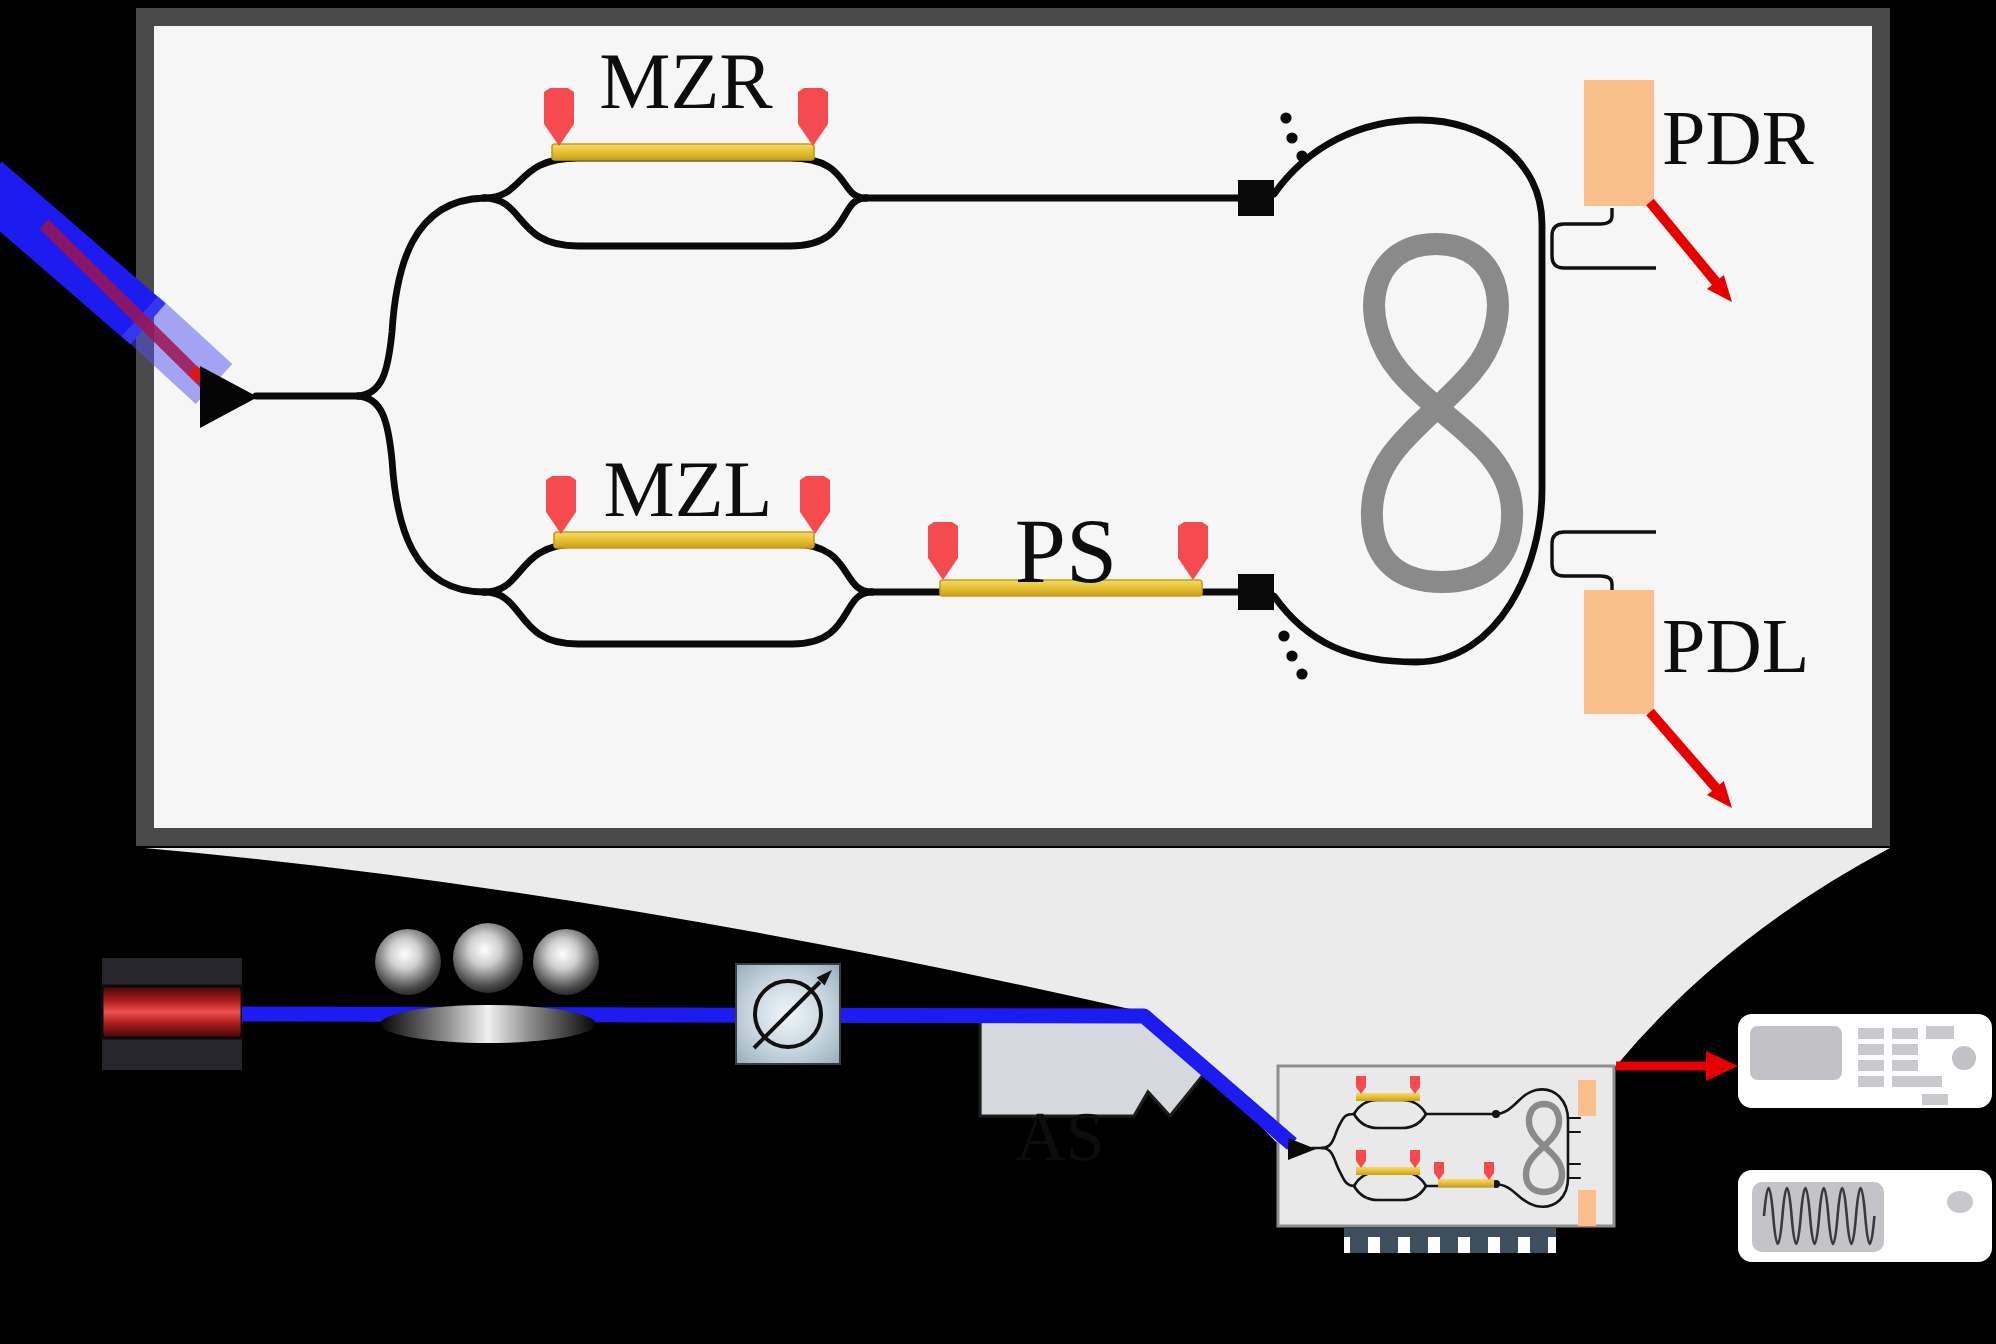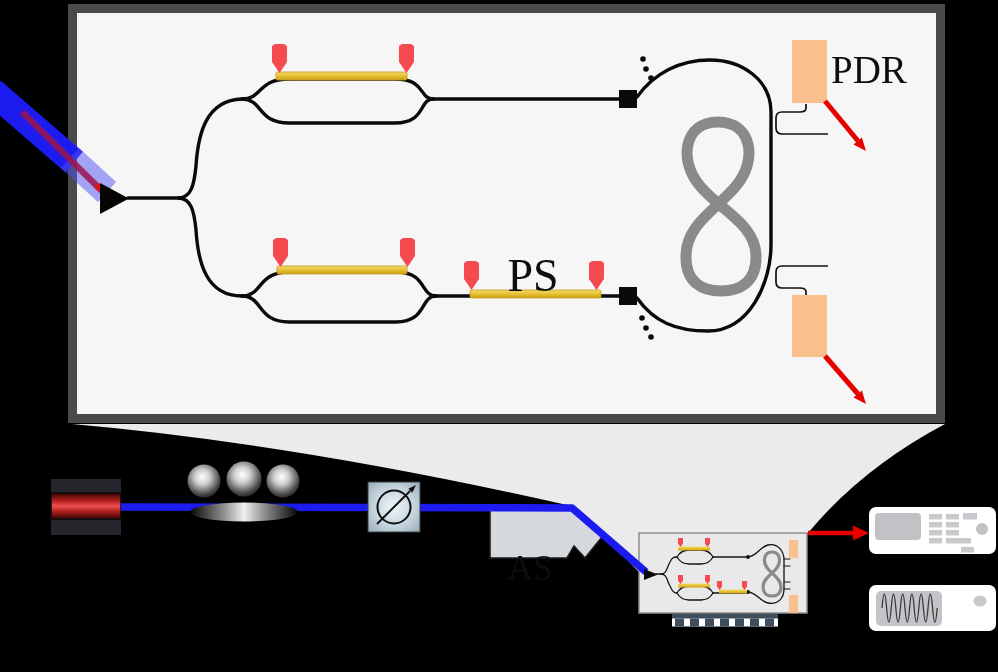--- a/index.html
+++ b/index.html
@@ -221,17 +221,20 @@
   </g>
 
   <g>
     <rect x="869" y="585" width="127" height="46" rx="7" fill="#ffffff"></rect>
     <rect x="876" y="591" width="66" height="35" rx="5" fill="#c4c4c8"></rect>
     <path d="M 882 608 q 2.3 -28 4.6 0 t 4.6 0 t 4.6 0 t 4.6 0 t 4.6 0 t 4.6 0 t 4.6 0 t 4.6 0 t 4.6 0 t 4.6 0 t 4.6 0 t 4.6 0" fill="none" stroke="#3a3a3a" stroke-width="1.3"></path>
     <ellipse cx="980" cy="601" rx="6.5" ry="5.5" fill="#c8c8cc"></ellipse>
   </g>
 </svg>
 
+<div class="lbl lbl-mzr ctr">MZR</div>
+<div class="lbl lbl-mzl ctr">MZL</div>
 <div class="lbl lbl-ps  ctr">PS</div>
 <div class="lbl lbl-pdr">PDR</div>
+<div class="lbl lbl-pdl">PDL</div>
 <div class="lbl lbl-as  ctr">AS</div>
 
 </div>
 
 </body></html>

